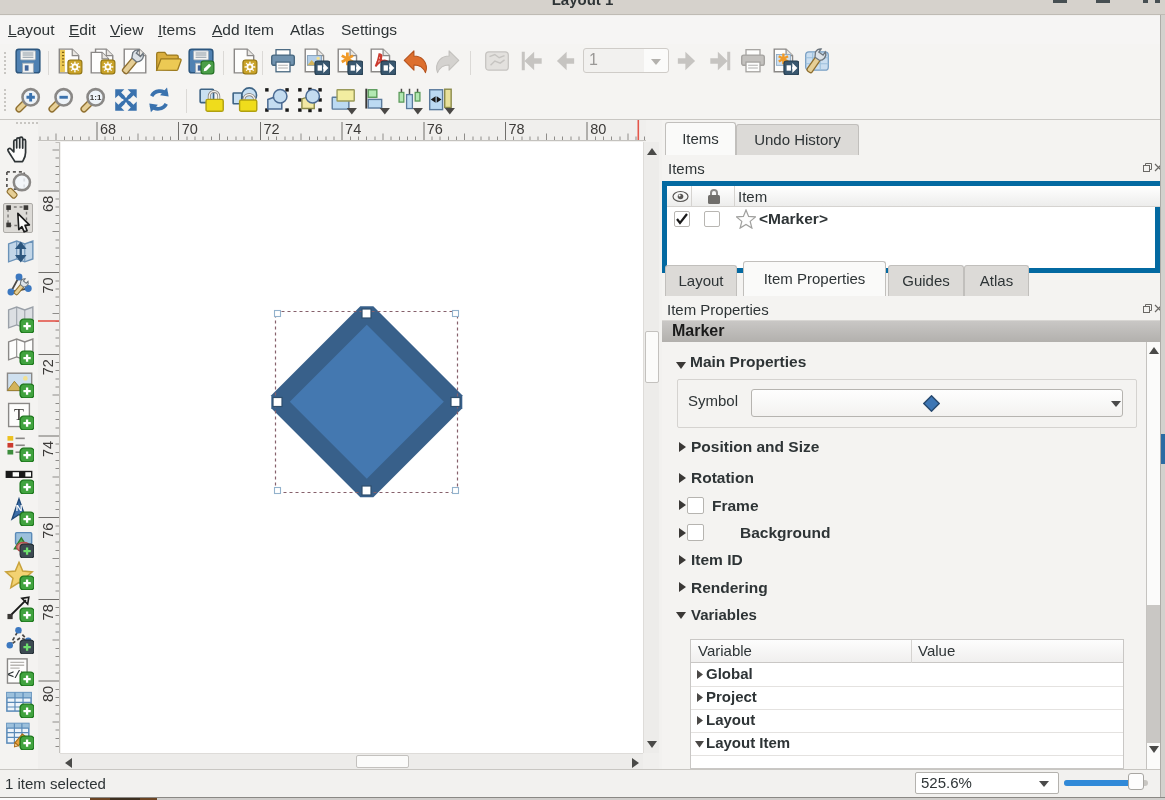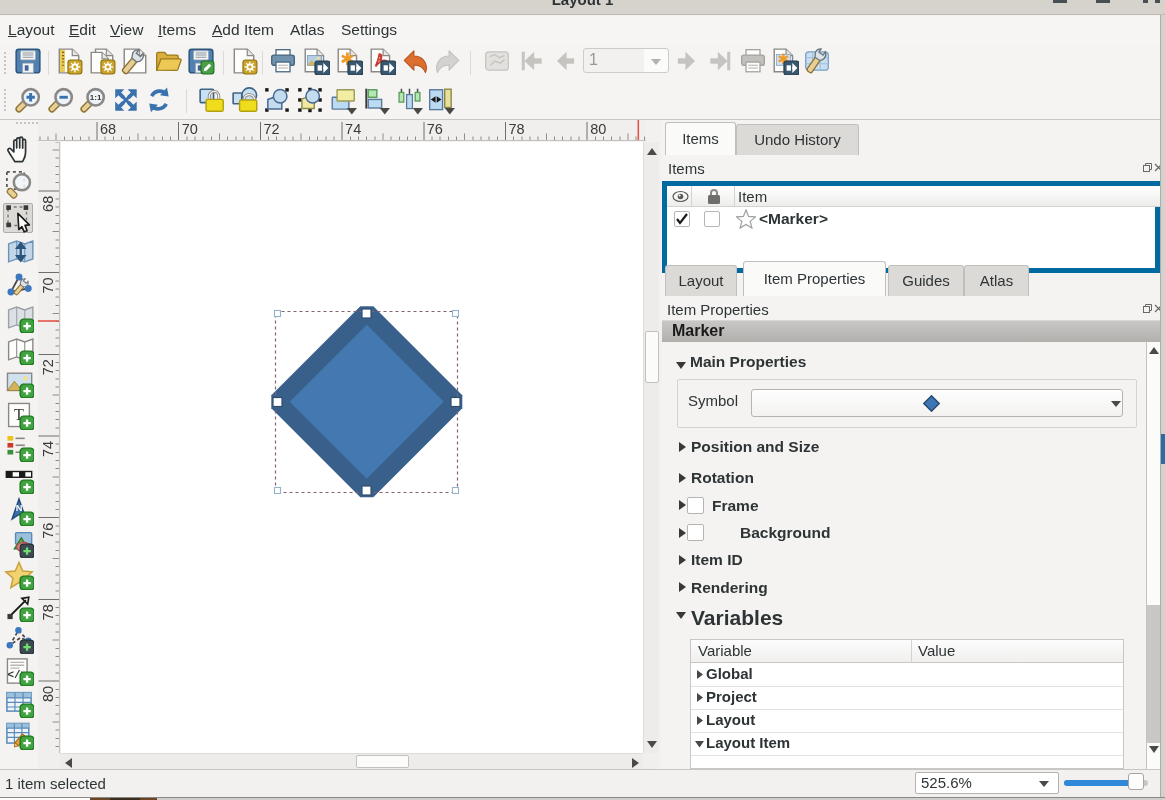--- a/index.html
+++ b/index.html
@@ -741,21 +741,21 @@
         <path d="M1 0 L8 5 L1 10 Z" fill="#3a3836"></path>
       </svg>
     <span class="abs bold" style="left:29px;top:209px;font-size:15.5px;">Item ID</span>
     <svg class="abs" style="left:16px;top:240px;" width="9" height="10">
         <path d="M1 0 L8 5 L1 10 Z" fill="#3a3836"></path>
       </svg>
     <span class="abs bold" style="left:29px;top:237px;font-size:15.5px;">Rendering</span>
     <svg class="abs" style="left:14px;top:269px;" width="10" height="9">
         <path d="M0 1 L10 1 L5 8 Z" fill="#3a3836"></path>
       </svg>
-    <span class="abs bold" style="left:29px;top:264px;font-size:21px;">Variables</span>
+    <span class="abs bold" style="left:29px;top:264px;font-size:15px;">Variables</span>
 
     <div class="abs" style="left:28px;top:297px;width:434px;height:130px;background:#ffffff;border:1px solid #c9c7c5;">
       <div class="abs" style="left:0;top:0;width:432px;height:23px;background:linear-gradient(#fdfdfd,#f0efee);border-bottom:1px solid #c9c7c5;"></div>
       <div class="abs" style="left:220px;top:0;width:1px;height:23px;background:#d5d3d0;"></div>
       <span class="abs" style="left:7px;top:2px;">Variable</span>
       <span class="abs" style="left:227px;top:2px;">Value</span>
       <div class="abs" style="left:0;top:46px;width:432px;height:1px;background:#e4e2e0;"></div>
       <div class="abs" style="left:0;top:69px;width:432px;height:1px;background:#e4e2e0;"></div>
       <div class="abs" style="left:0;top:92px;width:432px;height:1px;background:#e4e2e0;"></div>
       <div class="abs" style="left:0;top:115px;width:432px;height:1px;background:#e4e2e0;"></div>

